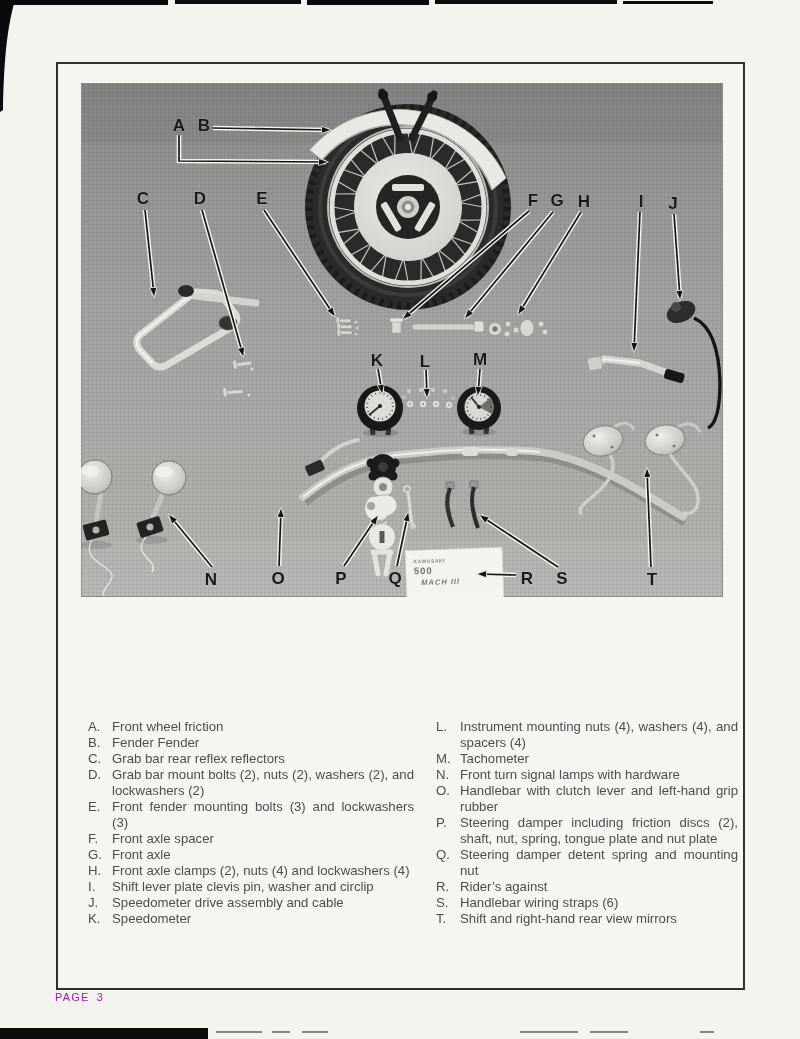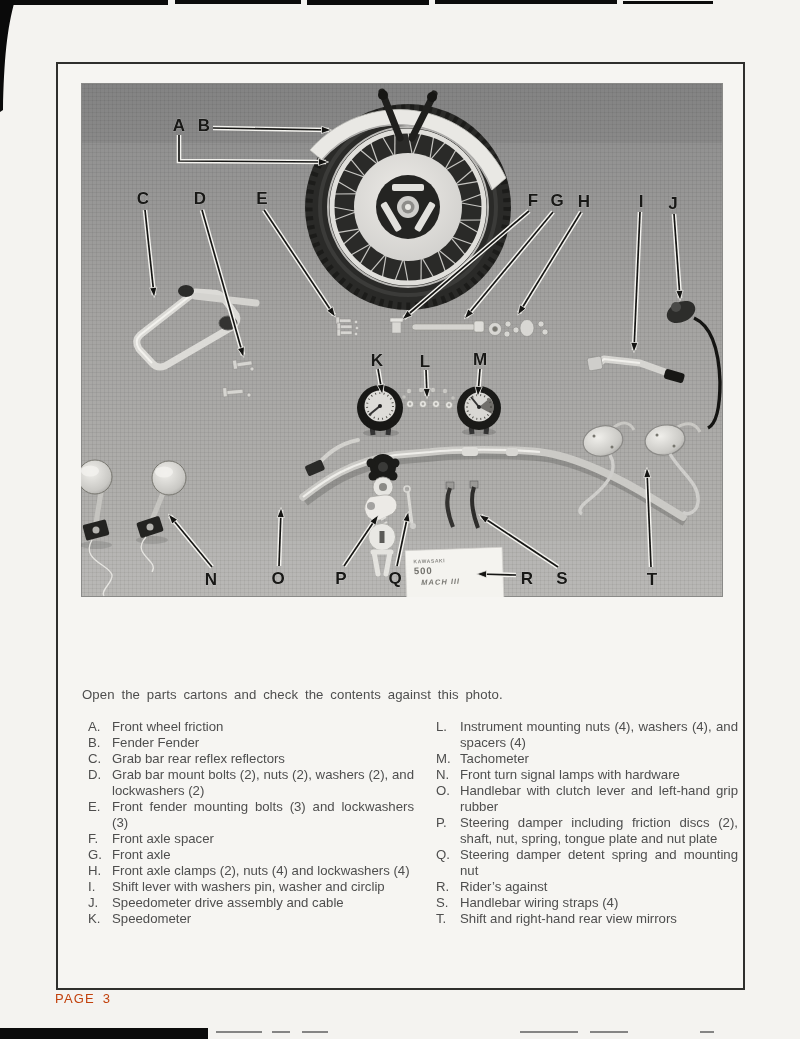--- a/index.html
+++ b/index.html
@@ -9,21 +9,21 @@
          border:2px solid #2f2f2d;box-sizing:border-box;background:#f6f5f2;}
   .photo{position:absolute;left:81px;top:83px;width:642px;height:514px;}
   .intro{position:absolute;left:82px;top:687px;width:630px;font-size:13.2px;
          word-spacing:3px;letter-spacing:.1px;color:#4e4e4e;}
   .col{position:absolute;top:719px;font-size:13.2px;line-height:16px;color:#4e4e4e;}
   .col.left{left:88px;width:326px;}
   .col.right{left:436px;width:302px;}
   .it{display:flex;}
   .lt{width:24px;flex:none;}
   .tx{flex:1;text-align:justify;}
-  .pagelabel{position:absolute;left:55px;top:991px;font-size:13px;color:#c2410c;
+  .pagelabel{position:absolute;left:55px;top:991px;font-size:11px;color:#a21caf;
              letter-spacing:1.2px;word-spacing:3px;}
   .scan{position:absolute;background:#0b0b0b;}
   .dash{position:absolute;background:#4a4a4a;opacity:.65;}
   .lbl{font:700 17px "Liberation Sans",sans-serif;fill:#181816;text-anchor:middle;
        paint-order:stroke;stroke:#ffffff;stroke-width:.6px;stroke-opacity:.35;}
   .bk1{font:600 5px "Liberation Sans",sans-serif;fill:#8a8985;letter-spacing:.6px;}
   .bk2{font:700 9.5px "Liberation Sans",sans-serif;fill:#72716c;letter-spacing:1px;}
   .bk3{font:700 7.5px "Liberation Sans",sans-serif;fill:#7b7a75;letter-spacing:1px;font-style:italic;}
 </style>
 </head>
@@ -438,21 +438,20 @@
         <polyline points="558,567 481,516" fill="none" stroke="#161614" stroke-width="1.7"></polyline>
         <polygon points="478.9157192462967,514.6195023579368 489.24075886568085,517.1401286408569 485.2649256565388,523.1428572115223" fill="#141412" stroke="#f2f1ed" stroke-width="0.8"></polygon>
         <text x="562" y="584" class="lbl">S</text>
         <polyline points="651,567 647,470" fill="none" stroke="#f4f3ef" stroke-width="4.6"></polyline>
         <polyline points="651,567 647,470" fill="none" stroke="#161614" stroke-width="1.7"></polyline>
         <polygon points="646.8969947594751,467.50212291727064 650.9059587207049,477.3453037018321 643.7120727224445,477.6419587945438" fill="#141412" stroke="#f2f1ed" stroke-width="0.8"></polygon>
         <text x="652" y="585" class="lbl">T</text>
       </g>
   </svg>
 
-  <div class="intro">Open the parts cartons and check the contents against this photo.</div>
   <div class="col left" id="col-left">
       <div class="it">
         <span class="lt">A.</span>
         <span class="tx">Front wheel friction</span>
       </div>
       <div class="it">
         <span class="lt">B.</span>
         <span class="tx">Fender Fender</span>
       </div>
       <div class="it">
@@ -474,21 +473,21 @@
       <div class="it">
         <span class="lt">G.</span>
         <span class="tx">Front axle</span>
       </div>
       <div class="it">
         <span class="lt">H.</span>
         <span class="tx">Front axle clamps (2), nuts (4) and lockwashers (4)</span>
       </div>
       <div class="it">
         <span class="lt">I.</span>
-        <span class="tx">Shift lever with washers pin, washer and circlip</span>
+        <span class="tx">Shift lever plate clevis pin, washer and circlip</span>
       </div>
       <div class="it">
         <span class="lt">J.</span>
         <span class="tx">Speedometer drive assembly and cable</span>
       </div>
       <div class="it">
         <span class="lt">K.</span>
         <span class="tx">Speedometer</span>
       </div>
     </div>
@@ -516,21 +515,21 @@
       <div class="it">
         <span class="lt">Q.</span>
         <span class="tx">Steering damper detent spring and mounting nut</span>
       </div>
       <div class="it">
         <span class="lt">R.</span>
         <span class="tx">Rider’s against</span>
       </div>
       <div class="it">
         <span class="lt">S.</span>
-        <span class="tx">Handlebar wiring straps (4)</span>
+        <span class="tx">Handlebar wiring straps (6)</span>
       </div>
       <div class="it">
         <span class="lt">T.</span>
         <span class="tx">Shift and right-hand rear view mirrors</span>
       </div>
     </div>
 
   <div class="pagelabel">PAGE 3</div>
 </div>
 

